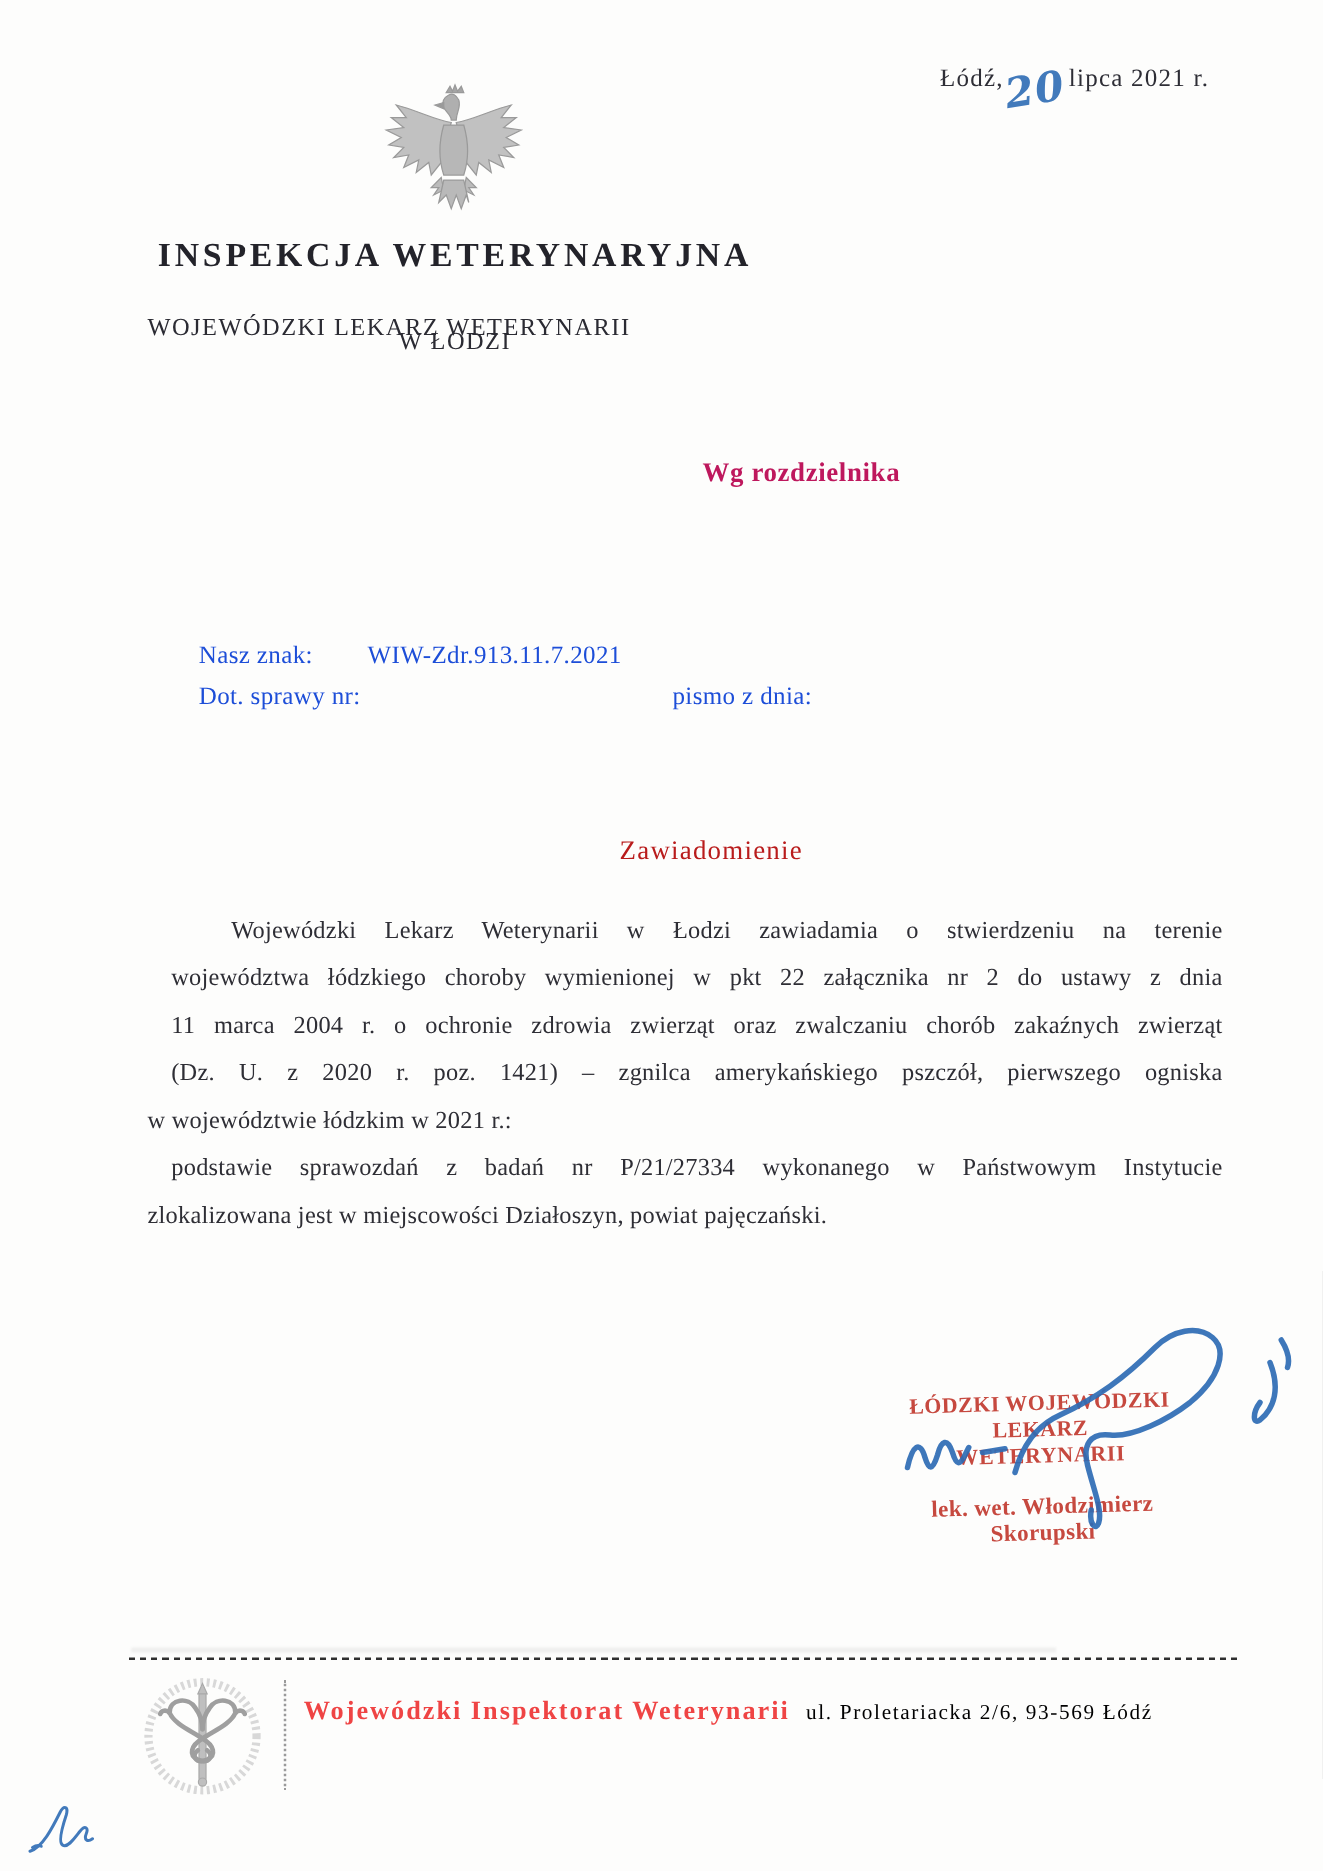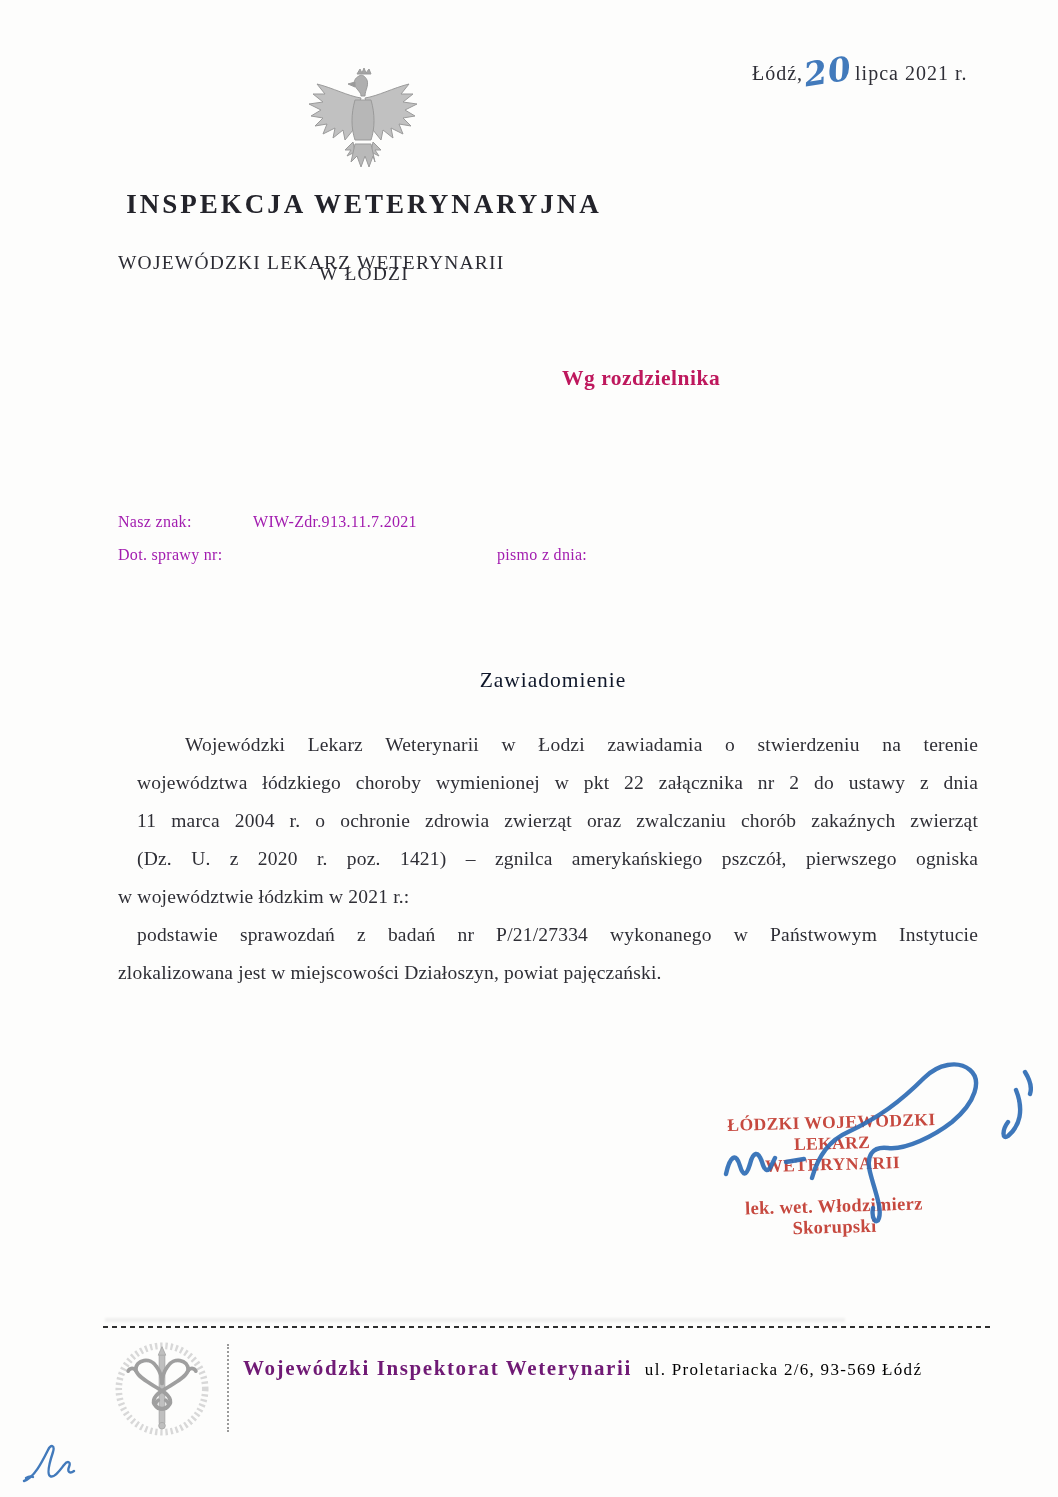--- a/index.html
+++ b/index.html
@@ -3,62 +3,62 @@
 <meta charset="utf-8">
 <style>
   html,body{margin:0;padding:0;background:#e8e8e8;}
   .page{
     position:relative;width:1058px;height:1497px;background:#fdfdfc;
     font-family:"Liberation Serif","DejaVu Serif",serif;color:#2b2b33;
     overflow:hidden;margin:0 auto;
   }
   .abs{position:absolute;}
   
-  .dateline{left:752px;top:52px;display:flex;align-items:flex-end;font-size:20px;letter-spacing:1px;color:#2e2e36;}
+  .dateline{left:752px;top:52px;display:flex;align-items:flex-start;font-size:20px;letter-spacing:1px;color:#2e2e36;}
   .hand-day{
     font-size:33px;line-height:1;color:#2e6cb5;font-style:italic;
     transform:rotate(-9deg);display:inline-block;margin:0 3px 0 1px;position:relative;top:3px;
     font-family:"DejaVu Serif",serif;font-weight:bold;opacity:.9;
   }
   
   .eagle{left:303px;top:66px;width:120px;height:112px;filter:blur(.3px);opacity:.88;}
   .org-title{left:118px;top:189px;width:492px;text-align:center;font-size:27px;font-weight:bold;
     letter-spacing:3px;color:#23232a;}
   .office1{left:118px;top:238px;width:492px;text-align:left;font-size:19.5px;letter-spacing:1.2px;margin-top:14px;}
   .office2{left:118px;top:263px;width:492px;text-align:center;font-size:19.5px;letter-spacing:1.2px;}
   .addressee{left:562px;top:366px;font-size:21.5px;font-weight:bold;letter-spacing:.5px;color:#be185d;}
   
-  .ref{font-size:16px;color:#a21caf;letter-spacing:.3px;}
+  .ref{font-size:20px;color:#1d4ed8;letter-spacing:.3px;margin-left:41px;}
   .ref-nasz-label{left:118px;top:513px;}
   .ref-nasz-value{left:253px;top:513px;}
   .ref-dot-label{left:118px;top:546px;}
   .ref-pismo-label{left:497px;top:546px;}
   
-  .doc-title{left:102px;top:668px;width:902px;text-align:center;font-size:21.5px;letter-spacing:1px;color:#0f172a;}
+  .doc-title{left:118px;top:668px;width:902px;text-align:center;font-size:21.5px;letter-spacing:1px;color:#b91c1c;}
   .para{left:118px;width:860px;font-size:19.5px;color:#2e2e35;letter-spacing:.2px;}
   .p1{top:726px;}
   .p2{top:916px;}
   .jline{height:38px;line-height:38px;text-align:justify;text-align-last:justify;white-space:normal;margin-left:19px;}
   .lline{height:38px;line-height:38px;text-align:left;}
   .indent{padding-left:48px;}
   
   .stamp{left:704px;top:1112px;width:258px;text-align:center;color:#c23a30;
     transform:rotate(-1.6deg);font-weight:bold;opacity:.92;}
   .stamp-l1{font-size:17.5px;letter-spacing:.4px;line-height:21px;}
   .stamp-l2{font-size:17.5px;letter-spacing:.6px;line-height:21px;}
   .stamp-l3{font-size:18.5px;letter-spacing:.3px;margin-top:21px;}
   .sig{left:700px;top:1058px;width:350px;height:180px;}
   
   .smudge{left:105px;top:1318px;width:740px;height:4px;background:rgba(60,60,60,.07);filter:blur(1px);}
   .sep{left:103px;top:1326px;width:888px;height:2px;
     background:repeating-linear-gradient(90deg,#2f2f2f 0 5px,transparent 5px 9px);}
   .vetlogo{left:112px;top:1342px;width:100px;height:94px;opacity:.85;filter:blur(.2px);}
   .vline{left:227px;top:1344px;height:88px;border-left:2px dotted #9a9a9a;}
   .f-line1{left:243px;top:1356px;width:740px;display:flex;align-items:baseline;white-space:nowrap;}
-  .f-org{font-size:21px;font-weight:bold;letter-spacing:1.6px;color:#701a75;}
+  .f-org{font-size:21px;font-weight:bold;letter-spacing:1.6px;color:#ef4444;}
   .f-addr{font-size:17px;letter-spacing:1.3px;margin-left:13px;color:#000000;}
   .f-line2{left:243px;top:1396px;width:740px;font-size:16.5px;letter-spacing:.6px;color:#2f2f37;white-space:nowrap;}
   .paraph{left:12px;top:1438px;width:85px;height:55px;}
 </style>
 </head>
 <body>
 
 <div class="page">
 
   <div class="abs dateline">

